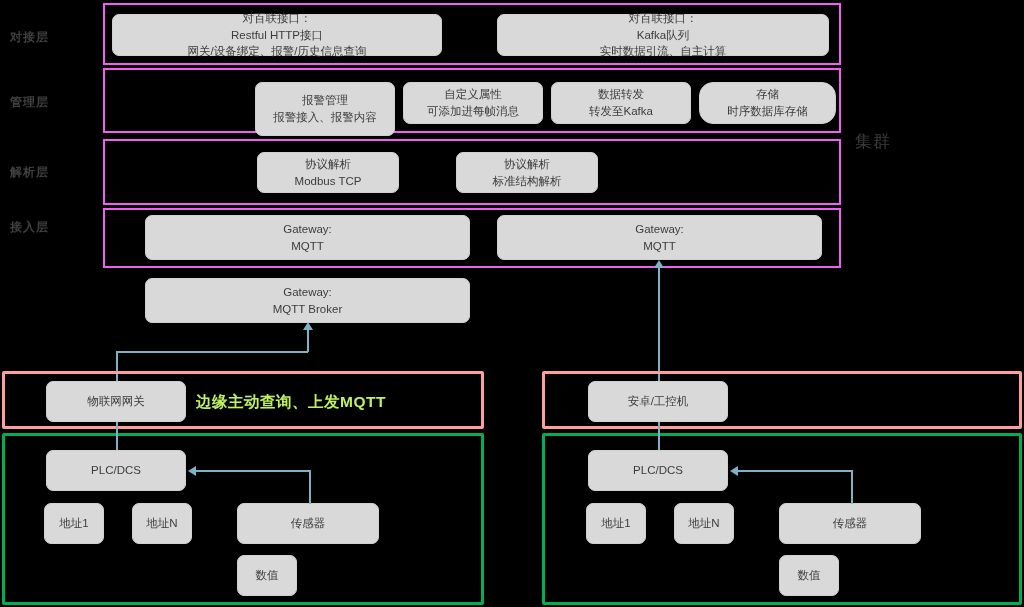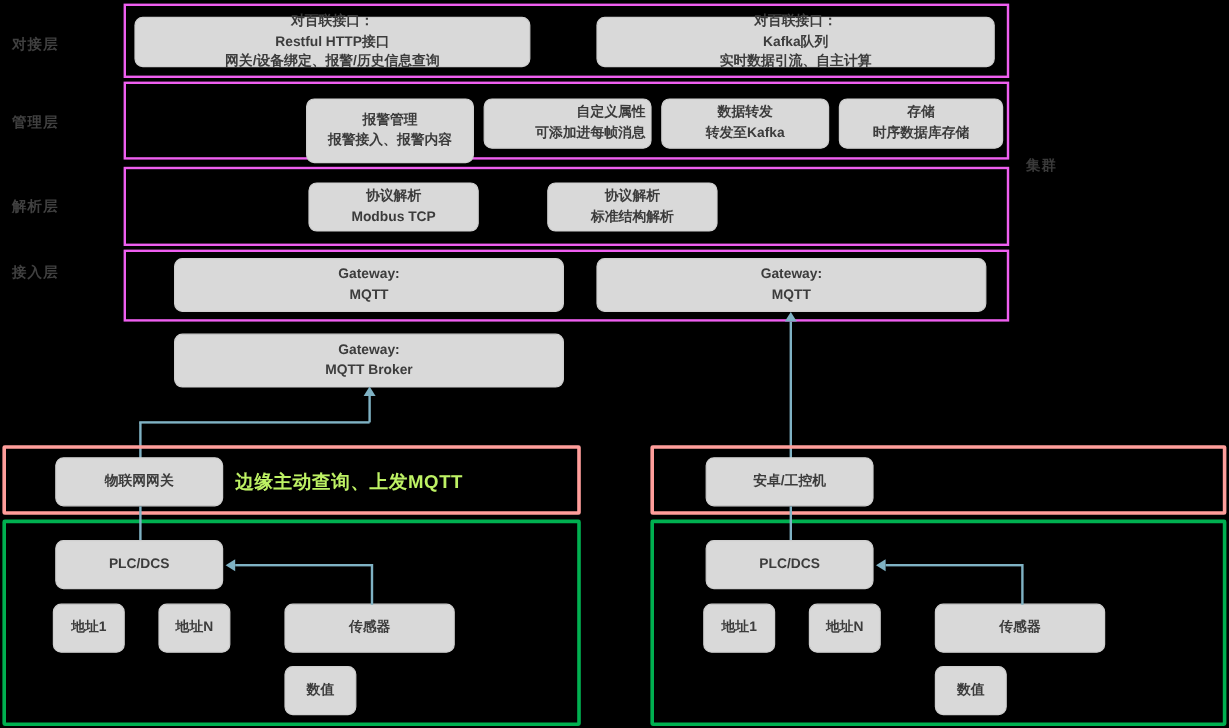--- a/index.html
+++ b/index.html
@@ -15,33 +15,33 @@
     position:absolute;color:#404040;font-size:12px;font-weight:700;
     letter-spacing:1px;white-space:nowrap;
   }
 
   
   .mag-band{
     position:absolute;border:2px solid #ef5ff0;box-sizing:border-box;
     background:transparent;
   }
   .cluster-label{
-    position:absolute;color:#3a3a3a;font-size:12px;font-weight:700;
+    position:absolute;color:#3a3a3a;font-size:17px;font-weight:400;
     letter-spacing:1px;white-space:nowrap;
   }
 
   
   .node{
     position:absolute;box-sizing:border-box;
     background:#d9d9d9;border:1px solid #cfcfcf;border-radius:7px;
     display:flex;flex-direction:column;align-items:center;justify-content:center;
     color:#3c3c3c;font-size:11.5px;line-height:1.45;text-align:center;
     padding:2px 4px;
   }
-  .node .l{display:block;white-space:nowrap;font-weight:bold;}
+  .node .l{display:block;white-space:nowrap;}
 
   
   .red-box{
     position:absolute;box-sizing:border-box;
     border:3px solid #ff9e9b;background:transparent;border-radius:2px;
   }
   .note{
     position:absolute;color:#bef264;font-size:15.5px;font-weight:700;
     white-space:nowrap;letter-spacing:.5px;
   }
@@ -92,29 +92,29 @@
   <div class="node" style="left:497px;top:14px;width:332px;height:42px;">
     <span class="l">对百联接口：</span>
     <span class="l">Kafka队列</span>
     <span class="l">实时数据引流、自主计算</span>
   </div>
 
   <div class="node" style="left:255px;top:82px;width:140px;height:54px;text-align:center;">
     <span class="l">报警管理</span>
     <span class="l">报警接入、报警内容</span>
   </div>
-  <div class="node" style="left:403px;top:82px;width:140px;height:42px;align-items:flex-end;">
+  <div class="node" style="left:403px;top:82px;width:140px;height:42px;">
     <span class="l">自定义属性</span>
     <span class="l">可添加进每帧消息</span>
   </div>
   <div class="node" style="left:551px;top:82px;width:140px;height:42px;">
     <span class="l">数据转发</span>
     <span class="l">转发至Kafka</span>
   </div>
-  <div class="node" style="left:699px;top:82px;width:137px;height:42px;">
+  <div class="node" style="left:699px;top:82px;width:137px;height:42px;border-radius:14px;">
     <span class="l">存储</span>
     <span class="l">时序数据库存储</span>
   </div>
 
   <div class="node" style="left:257px;top:152px;width:142px;height:41px;">
     <span class="l">协议解析</span>
     <span class="l">Modbus TCP</span>
   </div>
   <div class="node" style="left:456px;top:152px;width:142px;height:41px;">
     <span class="l">协议解析</span>

